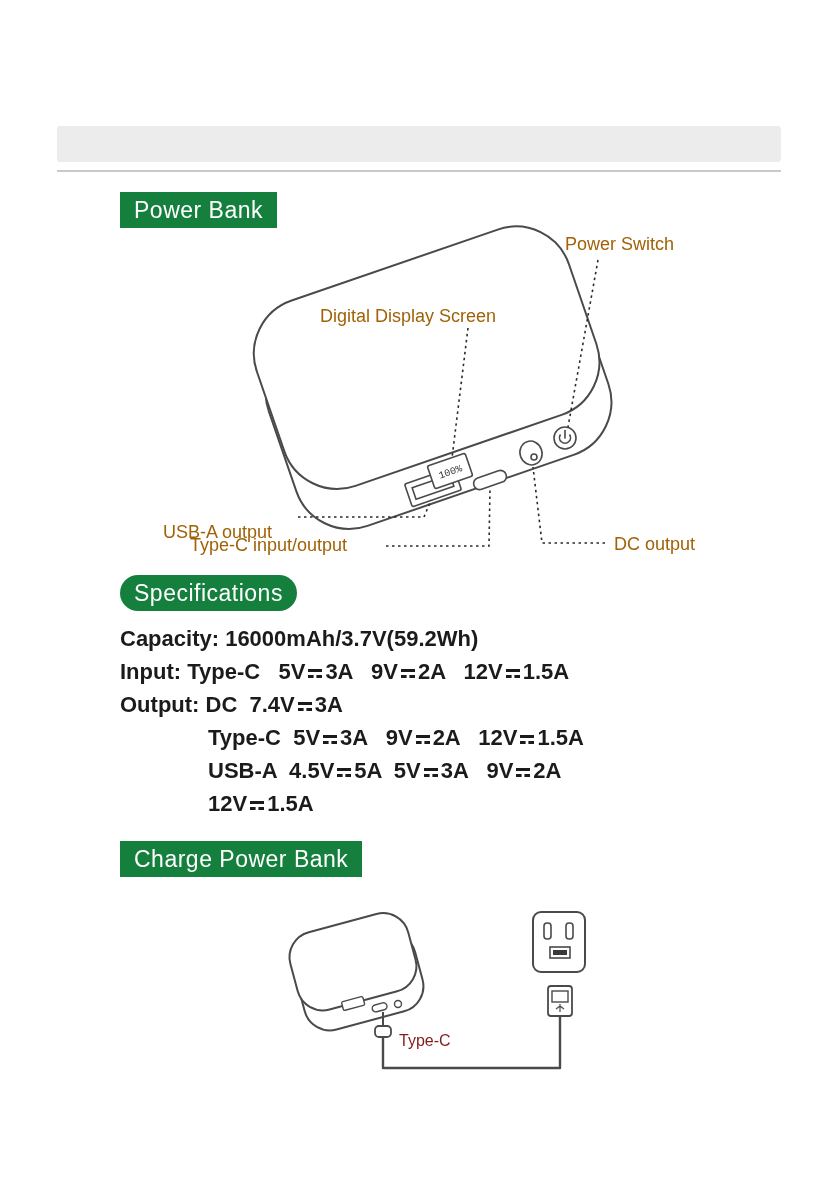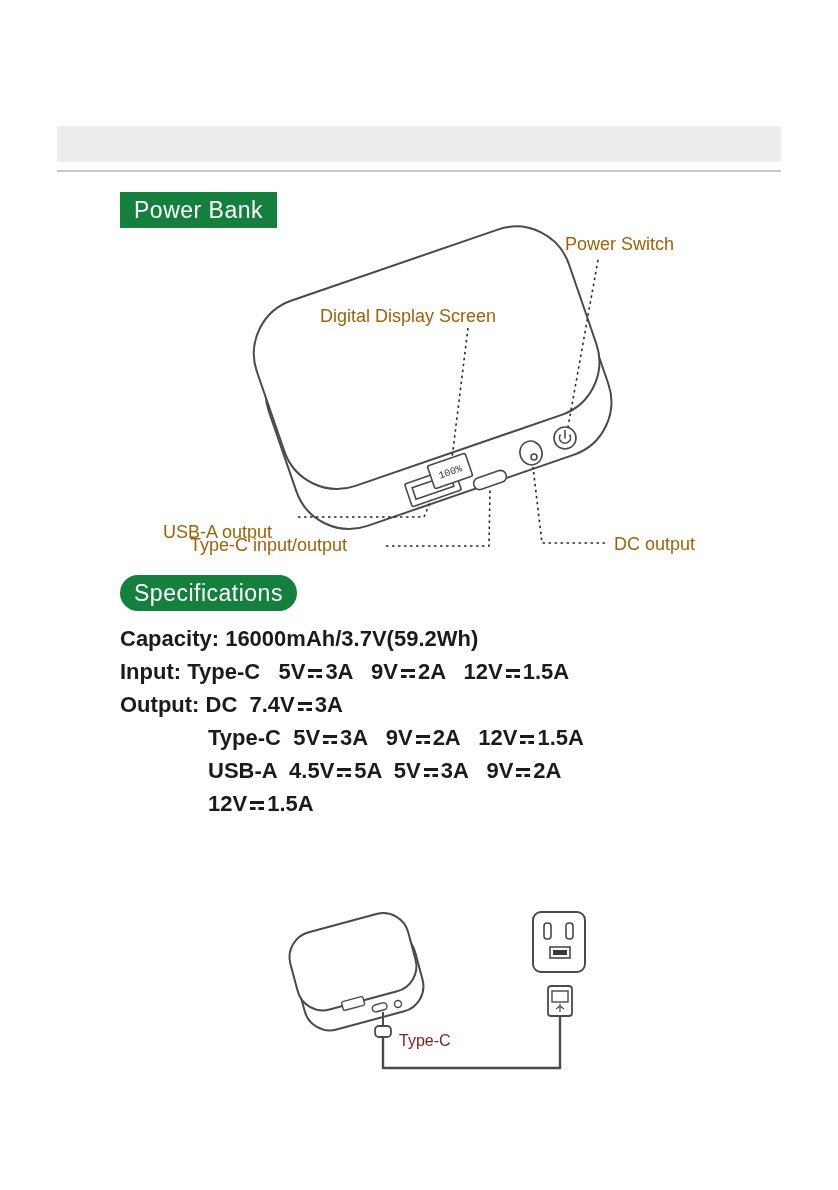--- a/index.html
+++ b/index.html
@@ -116,16 +116,17 @@
 
   <div class="spec">
       <div class="spec-line">Capacity: 16000mAh/3.7V(59.2Wh)</div>
       <div class="spec-line">Input: Type-C   5V<span class="dc"></span>3A   9V<span class="dc"></span>2A   12V<span class="dc"></span>1.5A</div>
       <div class="spec-line">Output: DC  7.4V<span class="dc"></span>3A</div>
       <div class="spec-line indent">Type-C  5V<span class="dc"></span>3A   9V<span class="dc"></span>2A   12V<span class="dc"></span>1.5A</div>
       <div class="spec-line indent">USB-A  4.5V<span class="dc"></span>5A  5V<span class="dc"></span>3A   9V<span class="dc"></span>2A</div>
       <div class="spec-line indent">12V<span class="dc"></span>1.5A</div>
     </div>
 
+  <div class="heading" id="h-charge">Charge Power Bank</div>
 
   <div class="cable-label">Type-C</div>
 
 </div>
 
 </body></html>

